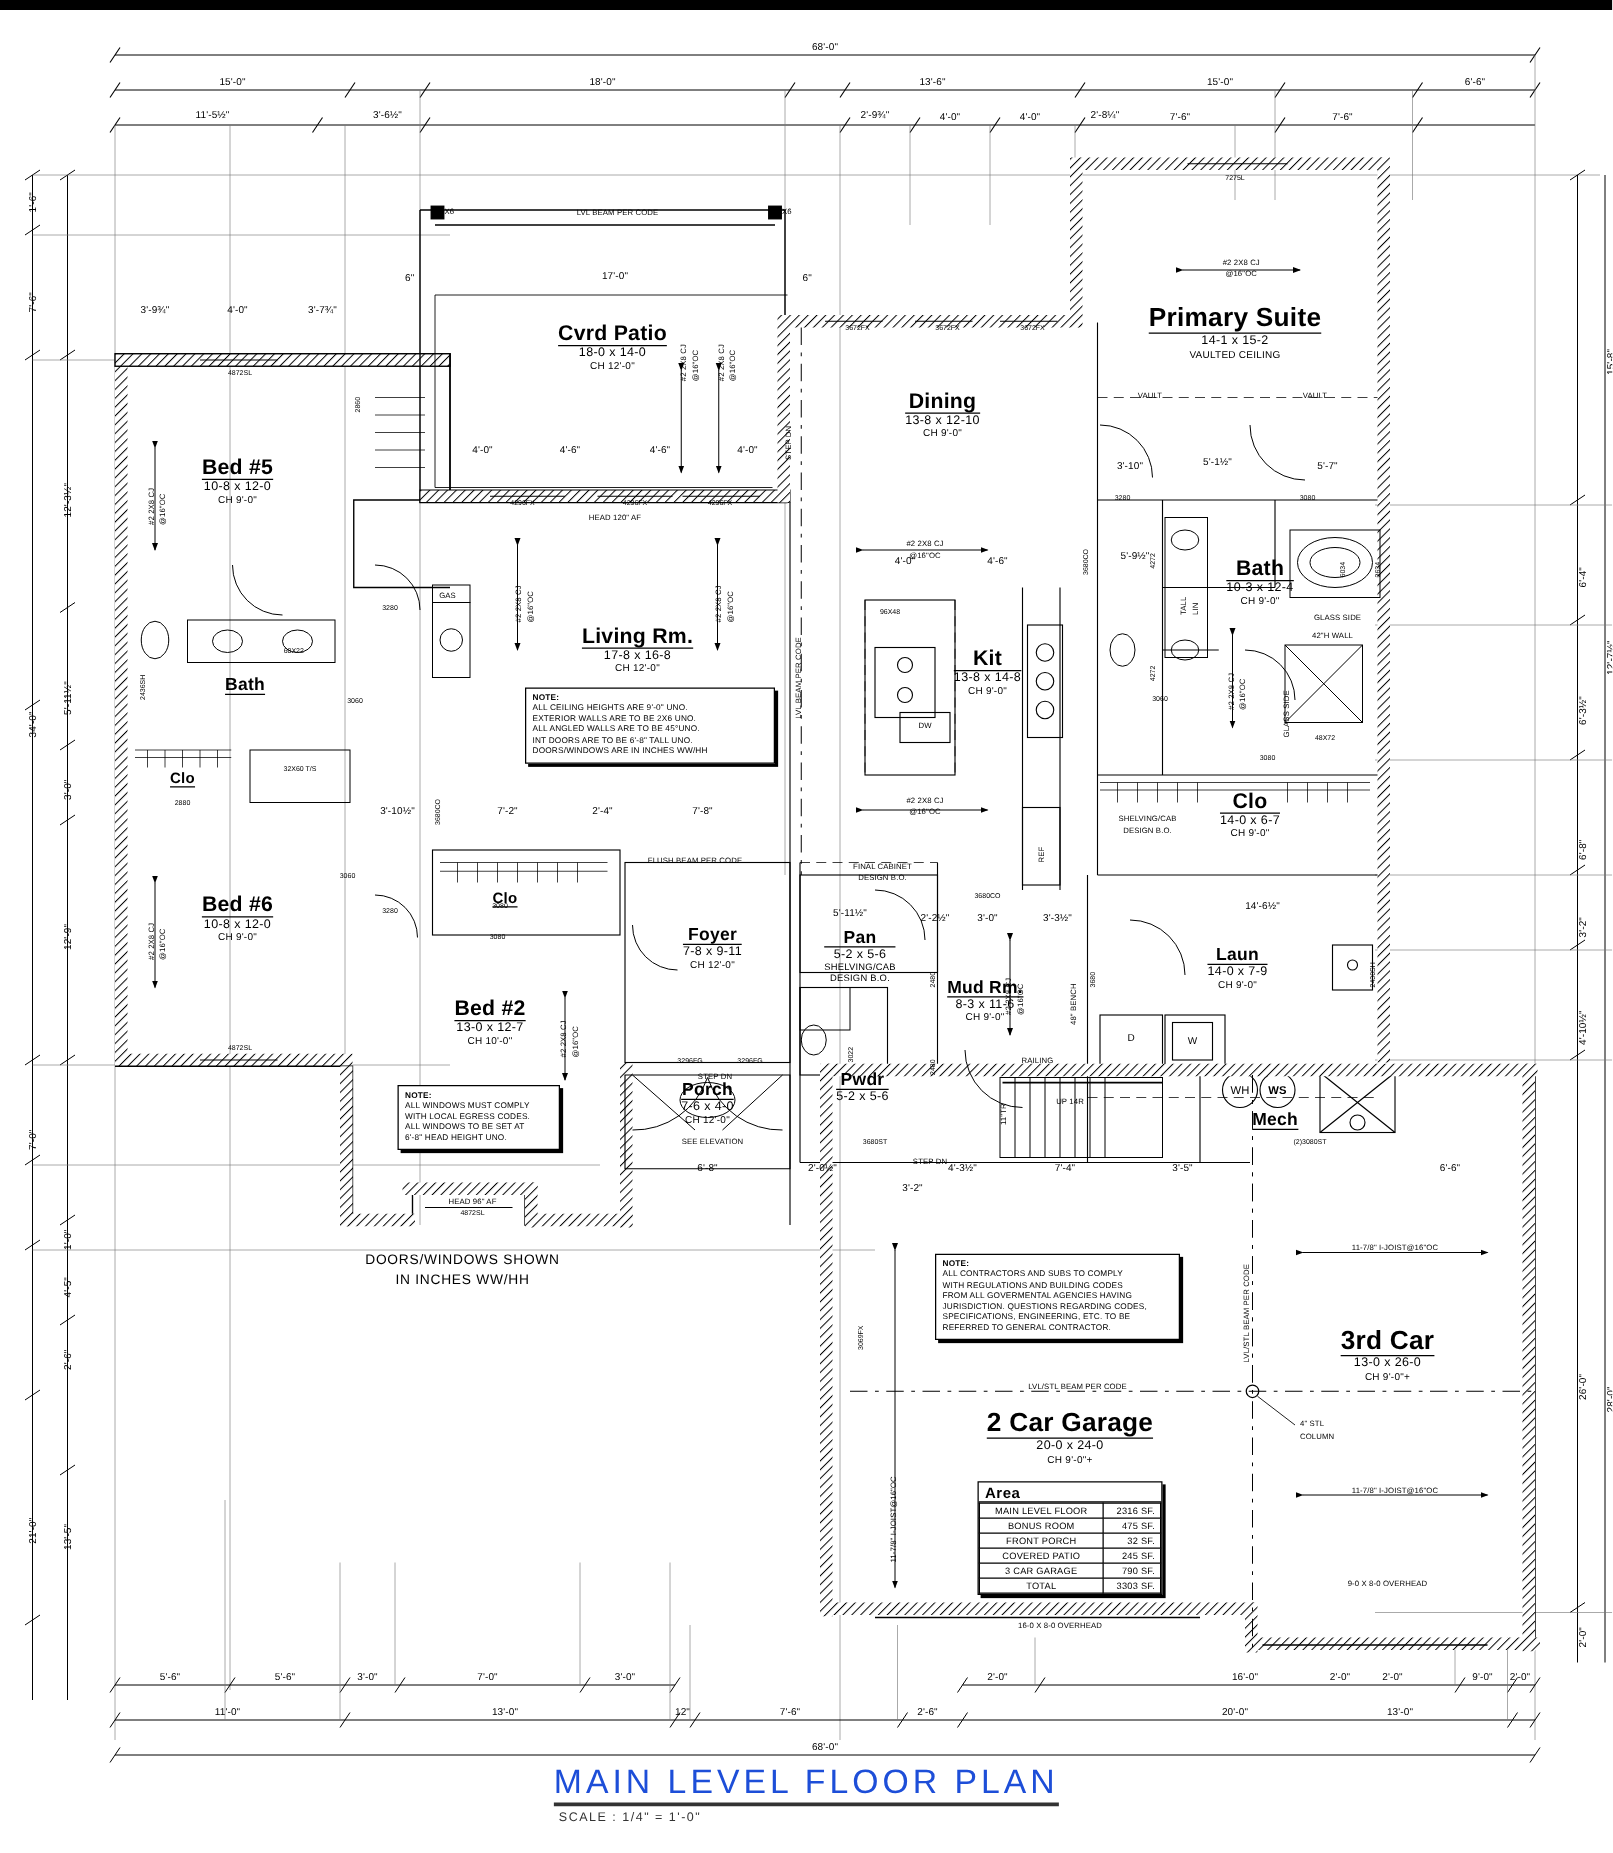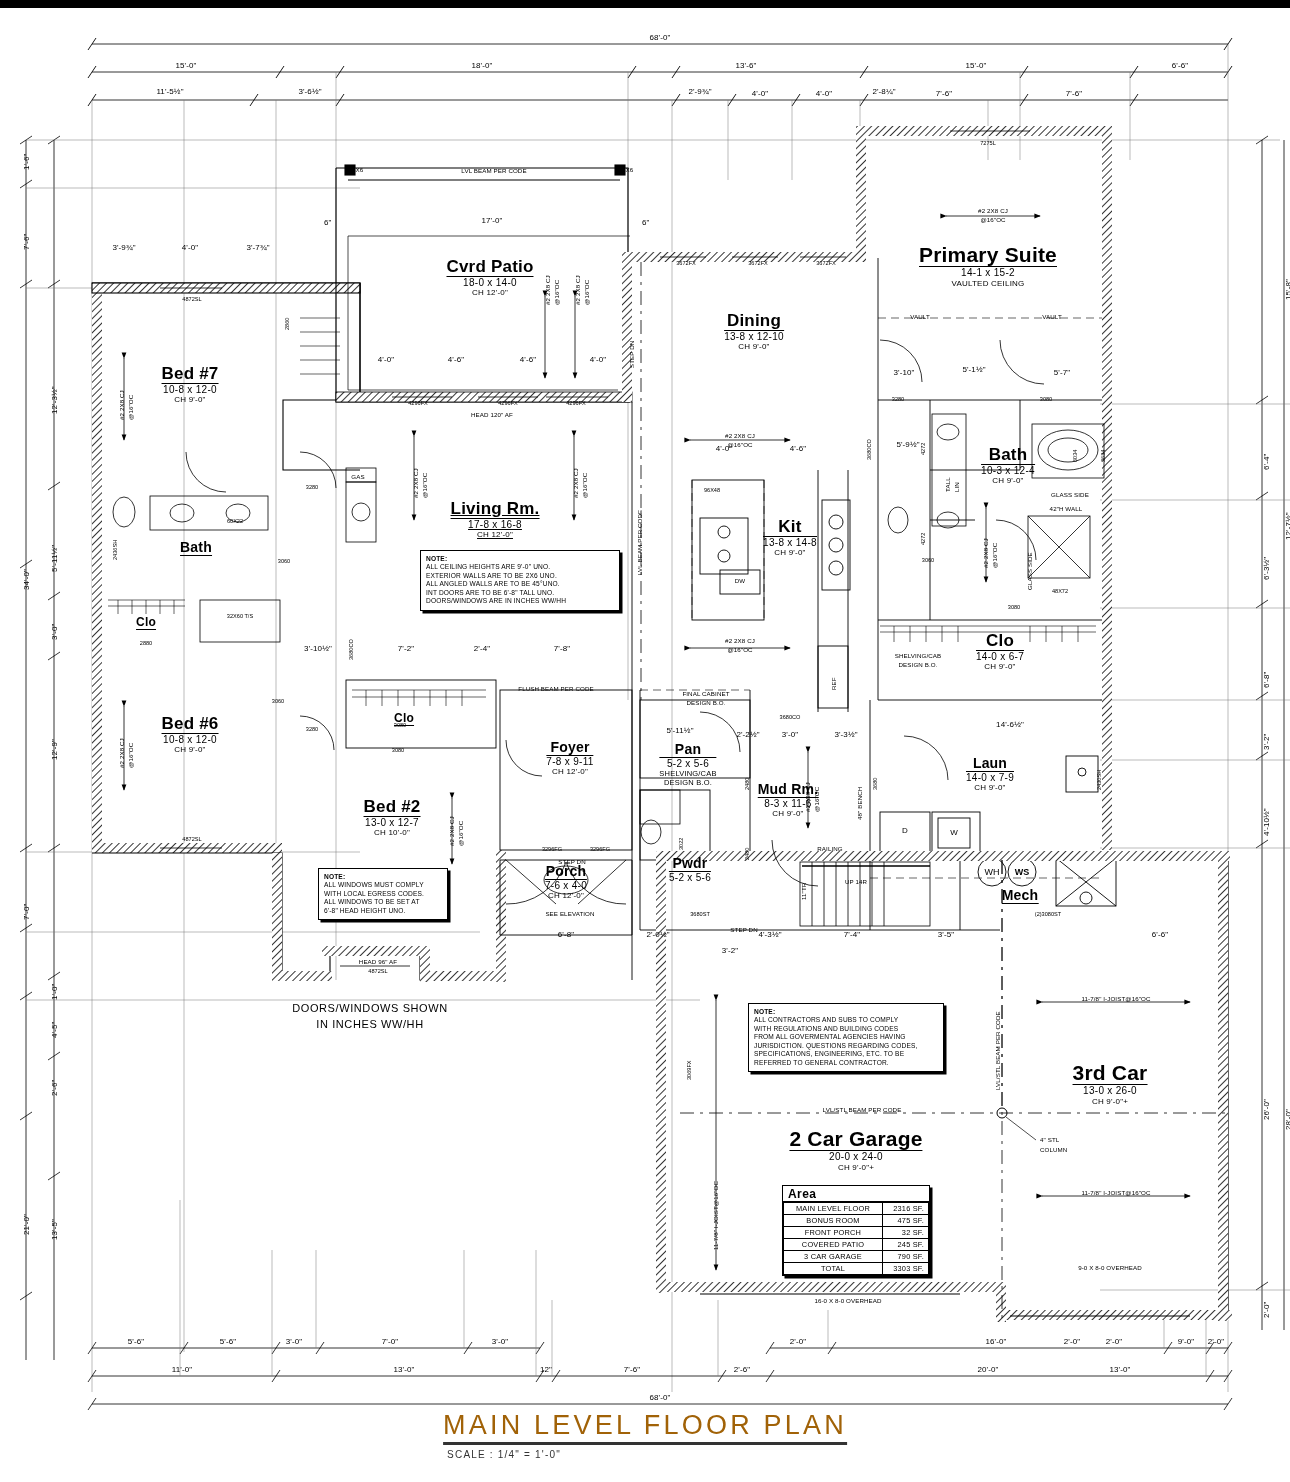--- a/index.html
+++ b/index.html
@@ -79,21 +79,21 @@
     border: .8px solid #000;
     letter-spacing: .2px;
     white-space: nowrap;
     text-align: center;
   }
   #area-table td.v { text-align: right; width: 46px; }
 
   
   #titleblock { position: absolute; left: 645px; top: 1410px; transform: translateX(-50%); text-align: center; }
   #plan-title {
-    font-size: 27px; letter-spacing: 3.2px; color: #a16207;
+    font-size: 27px; letter-spacing: 3.2px; color: #1d4ed8;
     border-bottom: 3px solid #333; padding-bottom: 1px; display: inline-block;
   }
   #plan-scale { font-size: 10px; letter-spacing: 1.2px; color: #333; margin-top: 4px; text-align: left; padding-left: 4px;}
 
   .center { text-align: center; transform: translateX(-50%); }
 </style>
 </head>
 <body>
 
 <div id="sheet">
@@ -557,21 +557,21 @@
     </g>
   </svg>
 
   <div class="roombox" style="left:490px; top:258px;">
     <div class="room-name nm-lg">Cvrd Patio</div>
     <div class="room-dim">18-0  x  14-0</div>
     <div class="room-ch">CH 12'-0"</div>
   </div>
 
   <div class="roombox" style="left:190px; top:365px;">
-    <div class="room-name nm-lg">Bed #7</div>
+    <div class="room-name nm-lg">Bed #5</div>
     <div class="room-dim">10-8  x  12-0</div>
     <div class="room-ch">CH 9'-0"</div>
   </div>
 
   <div class="roombox" style="left:196px; top:540px;">
     <div class="room-name nm-md">Bath</div>
   </div>
 
   <div class="roombox" style="left:146px; top:616px;">
     <div class="room-name nm-sm">Clo</div>
@@ -586,21 +586,21 @@
   <div class="roombox" style="left:392px; top:798px;">
     <div class="room-name nm-lg">Bed #2</div>
     <div class="room-dim">13-0  x  12-7</div>
     <div class="room-ch">CH 10'-0"</div>
   </div>
 
   <div class="roombox" style="left:404px; top:712px;">
     <div class="room-name nm-sm">Clo</div>
   </div>
 
-  <div class="roombox" style="left:495px; top:500px;text-decoration:underline;">
+  <div class="roombox" style="left:510px; top:500px;">
     <div class="room-name nm-lg">Living Rm.</div>
     <div class="room-dim">17-8  x  16-8</div>
     <div class="room-ch">CH 12'-0"</div>
   </div>
 
   <div class="roombox" style="left:754px; top:312px;">
     <div class="room-name nm-lg">Dining</div>
     <div class="room-dim">13-8  x  12-10</div>
     <div class="room-ch">CH 9'-0"</div>
   </div>

